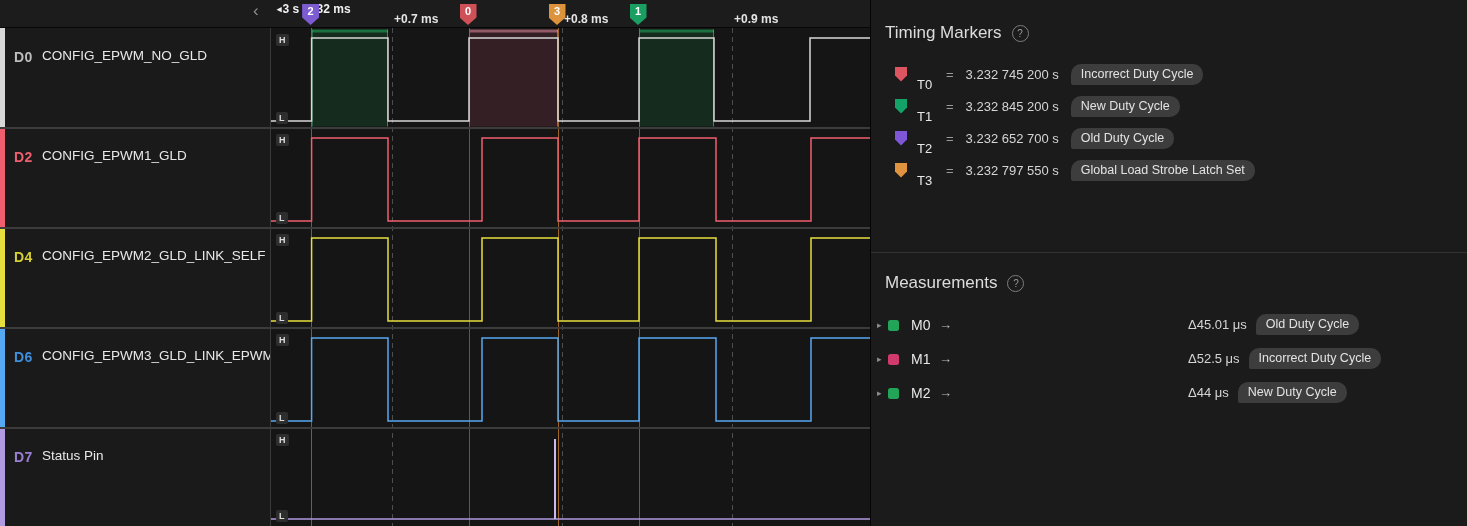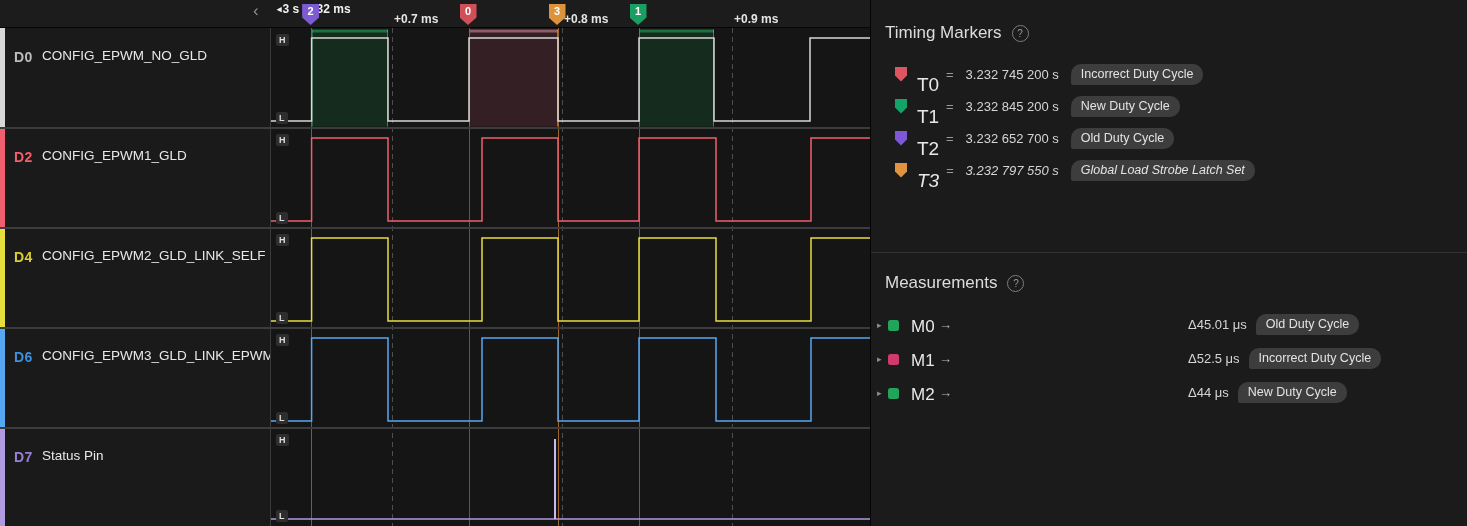--- a/index.html
+++ b/index.html
@@ -36,31 +36,31 @@
                border-left:1px solid #040404;box-sizing:border-box;}
   .panel-title{position:absolute;left:14px;display:flex;align-items:center;gap:10px;}
   .panel-title .t{font-size:17px;font-weight:500;color:#dcdcdc;}
   .help-icon{width:15px;height:15px;border:1px solid #7d7d7d;border-radius:50%;color:#9a9a9a;
              font-size:10px;line-height:15px;text-align:center;cursor:pointer;}
   .hsep{position:absolute;left:0;top:252px;width:597px;height:1px;background:#323232;}
 
   .tm-row{position:absolute;left:0;height:22px;display:flex;align-items:center;cursor:pointer;}
   .tm-flag{width:12px;height:15px;margin-left:24px;
            clip-path:polygon(0 0,100% 0,100% 60%,50% 100%,0 60%);}
-  .tm-id{margin-left:10px;font-size:19px;color:#e8e8e8;width:20px;margin-top:21px;}
+  .tm-id{margin-left:10px;font-size:13px;color:#e8e8e8;width:20px;margin-top:21px;}
   .tm-eq{margin-left:9px;font-size:13px;color:#9a9a9a;}
   .tm-val{margin-left:12px;font-size:13px;color:#d5d5d5;white-space:nowrap;}
   .badge{background:#3d3d3d;color:#e3e3e3;font-size:12.5px;line-height:15px;padding:3px 10px;
          border-radius:10px 10px 10px 2px;white-space:nowrap;}
   .tm-row .badge{margin-left:12px;}
 
   .m-row{position:absolute;left:0;width:597px;height:24px;cursor:pointer;}
   .m-caret{position:absolute;left:6px;top:7px;font-size:9px;color:#8d8d8d;}
   .m-swatch{position:absolute;left:17px;top:7px;width:11px;height:11px;border-radius:2.5px;}
-  .m-id{position:absolute;left:40px;top:4px;font-size:17px;color:#e8e8e8;}
+  .m-id{position:absolute;left:40px;top:4px;font-size:14px;color:#e8e8e8;}
   .m-arrow{position:absolute;left:68px;top:4px;font-size:13px;color:#bdbdbd;}
   .m-right{position:absolute;left:317px;top:1px;display:flex;align-items:center;}
   .m-val{font-size:13px;color:#d5d5d5;margin-right:9px;white-space:nowrap;}
 </style>
 </head>
 <body>
 
 <div class="app">
 
   <div class="timeline">
@@ -160,21 +160,21 @@
   </div>
 
   <div class="tm-row" style="top: 127px; left: 0px; width: 597px;">
     <span class="tm-flag" style="background: rgb(126, 87, 214);"></span>
     <span class="tm-id">T2</span>
     <span class="tm-eq">=</span>
     <span class="tm-val">3.232 652 700 s</span>
     <span class="badge">Old Duty Cycle</span>
   </div>
 
-  <div class="tm-row" style="top: 159px; left: 0px; width: 597px; font-style: italic;">
+  <div class="tm-row" style="top: 159px; left: 0px; width: 597px;">
     <span class="tm-flag" style="background: rgb(224, 148, 64);"></span>
     <span class="tm-id">T3</span>
     <span class="tm-eq">=</span>
     <span class="tm-val">3.232 797 550 s</span>
     <span class="badge">Global Load Strobe Latch Set</span>
   </div>
 </div>
     <div class="hsep"></div>
     <div class="panel-title" style="top:273px;">
       <span class="t">Measurements</span>

